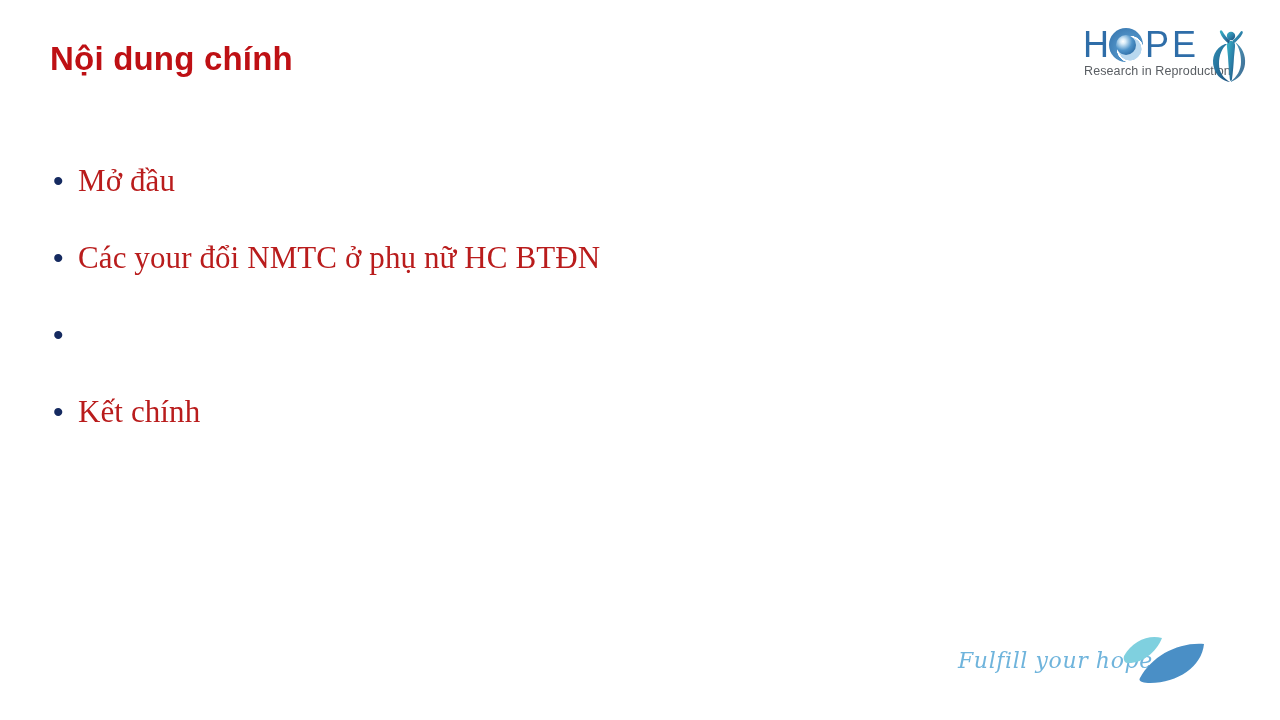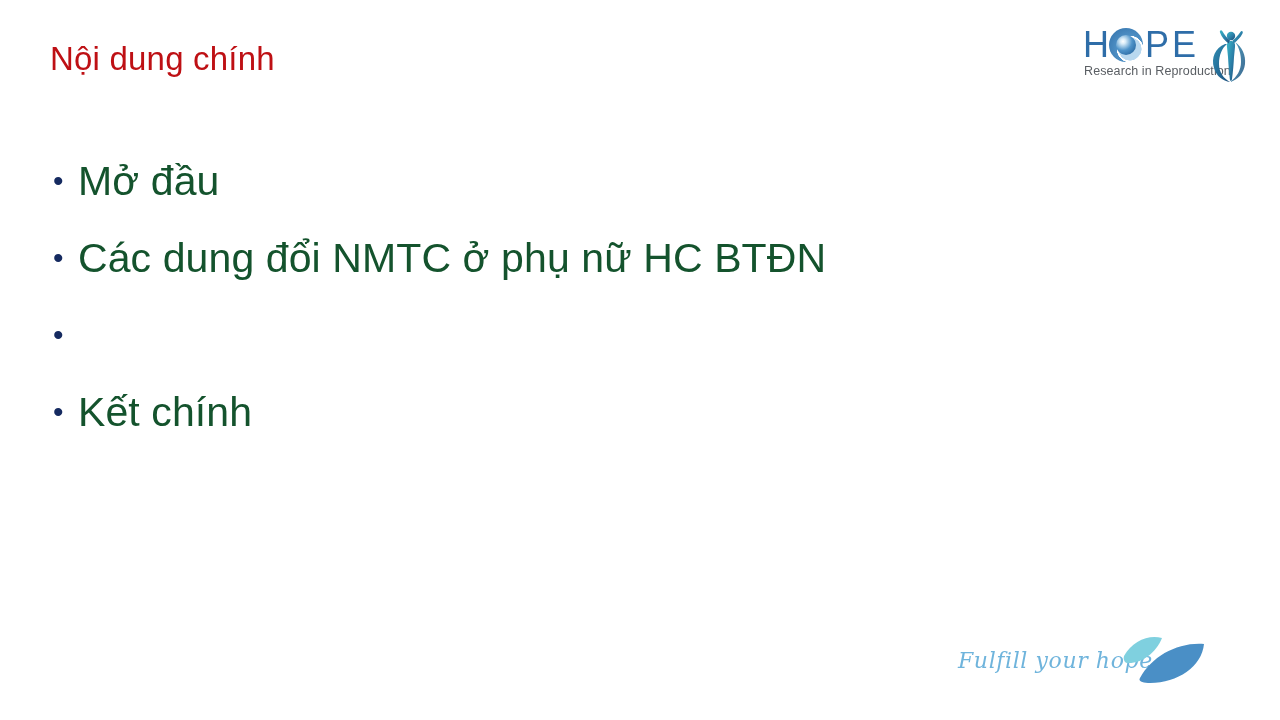--- a/index.html
+++ b/index.html
@@ -19,21 +19,21 @@
     inset: 0;
     background: #ffffff;
   }
 
   
   .slide-title {
     position: absolute;
     left: 50px;
     top: 40px;
     font-size: 33px;
-    font-weight: normal;
+    font-weight: bold;
     color: #BE1014;
     letter-spacing: 0.2px;
     line-height: 1.15;
     white-space: nowrap;
   }
 
   
   .brand-logo {
     position: absolute;
     left: 1083px;
@@ -114,25 +114,26 @@
     flex: 0 none;
     width: 28px;
     font-size: 30px;
     line-height: 46px;
     color: #152A60;
     text-align: left;
     padding-left: 3px;
     box-sizing: border-box;
   }
   .bullet-text {
-    font-size: 41px;
+    font-size: 31px;
     line-height: 46px;
-    color: #14532d;
+    color: #b91c1c;
     white-space: nowrap;
     letter-spacing: 0.1px;
+    font-family: Liberation Serif, serif;
   }
 
   
   .footer-slogan {
     position: absolute;
     left: 958px;
     top: 648px;
     font-family: "DejaVu Serif", serif;
     font-style: italic;
     font-size: 22px;
@@ -193,21 +194,21 @@
 
   <div class="bullet-list">
 
     <div class="bullet-item">
       <span class="bullet-dot">•</span>
       <span class="bullet-text">Mở đầu</span>
     </div>
 
     <div class="bullet-item">
       <span class="bullet-dot">•</span>
-      <span class="bullet-text">Các dung đổi NMTC ở phụ nữ HC BTĐN</span>
+      <span class="bullet-text">Các your đổi NMTC ở phụ nữ HC BTĐN</span>
     </div>
 
     <div class="bullet-item">
       <span class="bullet-dot">•</span>
     </div>
 
     <div class="bullet-item">
       <span class="bullet-dot">•</span>
       <span class="bullet-text">Kết chính</span>
     </div>

